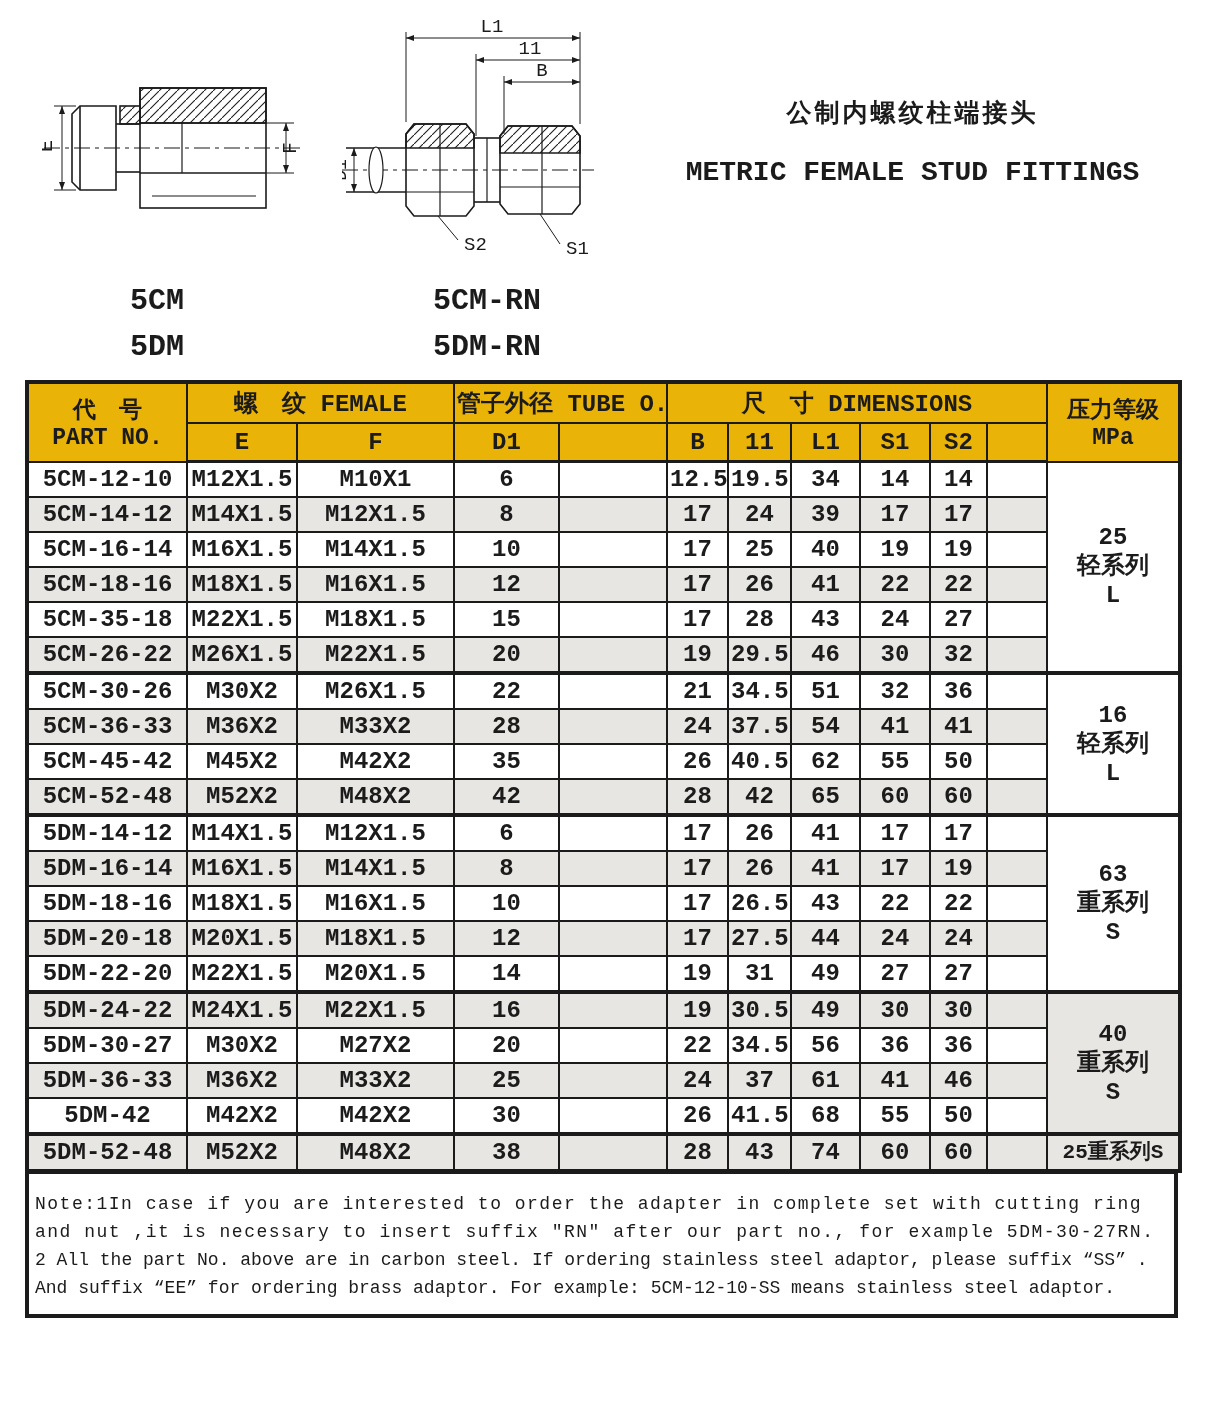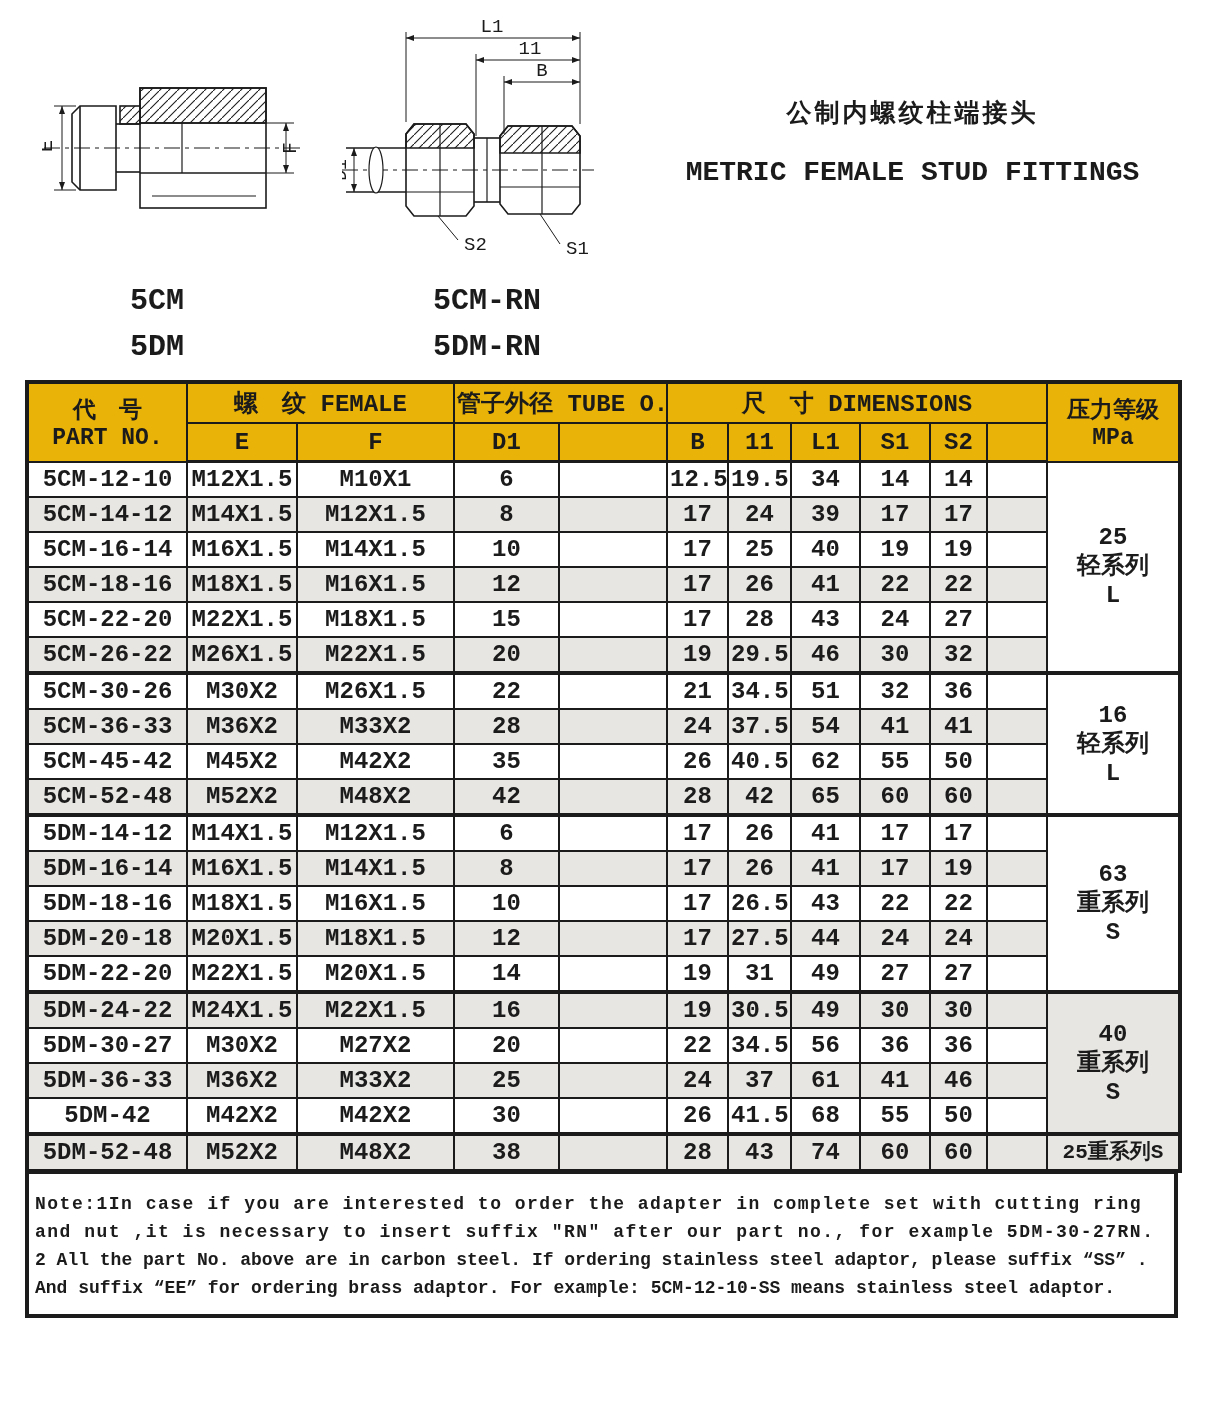--- a/index.html
+++ b/index.html
@@ -33,21 +33,21 @@
   table.fit tbody tr.alt td{background:#e8e6e2;}
   table.fit tbody tr.gstart td{border-top:4px solid #1b1b1b;}
   table.fit tbody td.gcell{background:#ffffff;font-size:24px;line-height:29px;white-space:normal;}
   table.fit tbody td.gcell.single{font-size:21px;}
 
   
   .notes{border:4px solid #1b1b1b;border-top-width:3px;margin-top:-2px;box-sizing:border-box;
     width:1153px;padding:8px 8px 12px 6px;background:#ffffff;}
   .ncn div{font-size:21px;line-height:28px;font-weight:bold;white-space:nowrap;}
   .nen{margin-top:8px;}
-  .nen div{font-size:18px;line-height:28px;font-weight:bold;white-space:nowrap;}
+  .nen div{font-size:18px;line-height:28px;font-weight:normal;white-space:nowrap;}
   .nen div.sp{letter-spacing:1.5px;}
 </style>
 </head>
 <body>
 
 <div class="page">
 
   <svg class="drawL" width="265" height="205" viewBox="0 0 265 205">
     <defs>
       <pattern id="hatchL" width="9" height="9" patternUnits="userSpaceOnUse">
@@ -274,21 +274,21 @@
             <td>12</td>
             <td></td>
             <td>17</td>
             <td>26</td>
             <td>41</td>
             <td>22</td>
             <td>22</td>
             <td></td>
           </tr>
           <tr>
-            <td>5CM-22-20</td>
+            <td>5CM-35-18</td>
             <td>M22X1.5</td>
             <td>M18X1.5</td>
             <td>15</td>
             <td></td>
             <td>17</td>
             <td>28</td>
             <td>43</td>
             <td>24</td>
             <td>27</td>
             <td></td>

